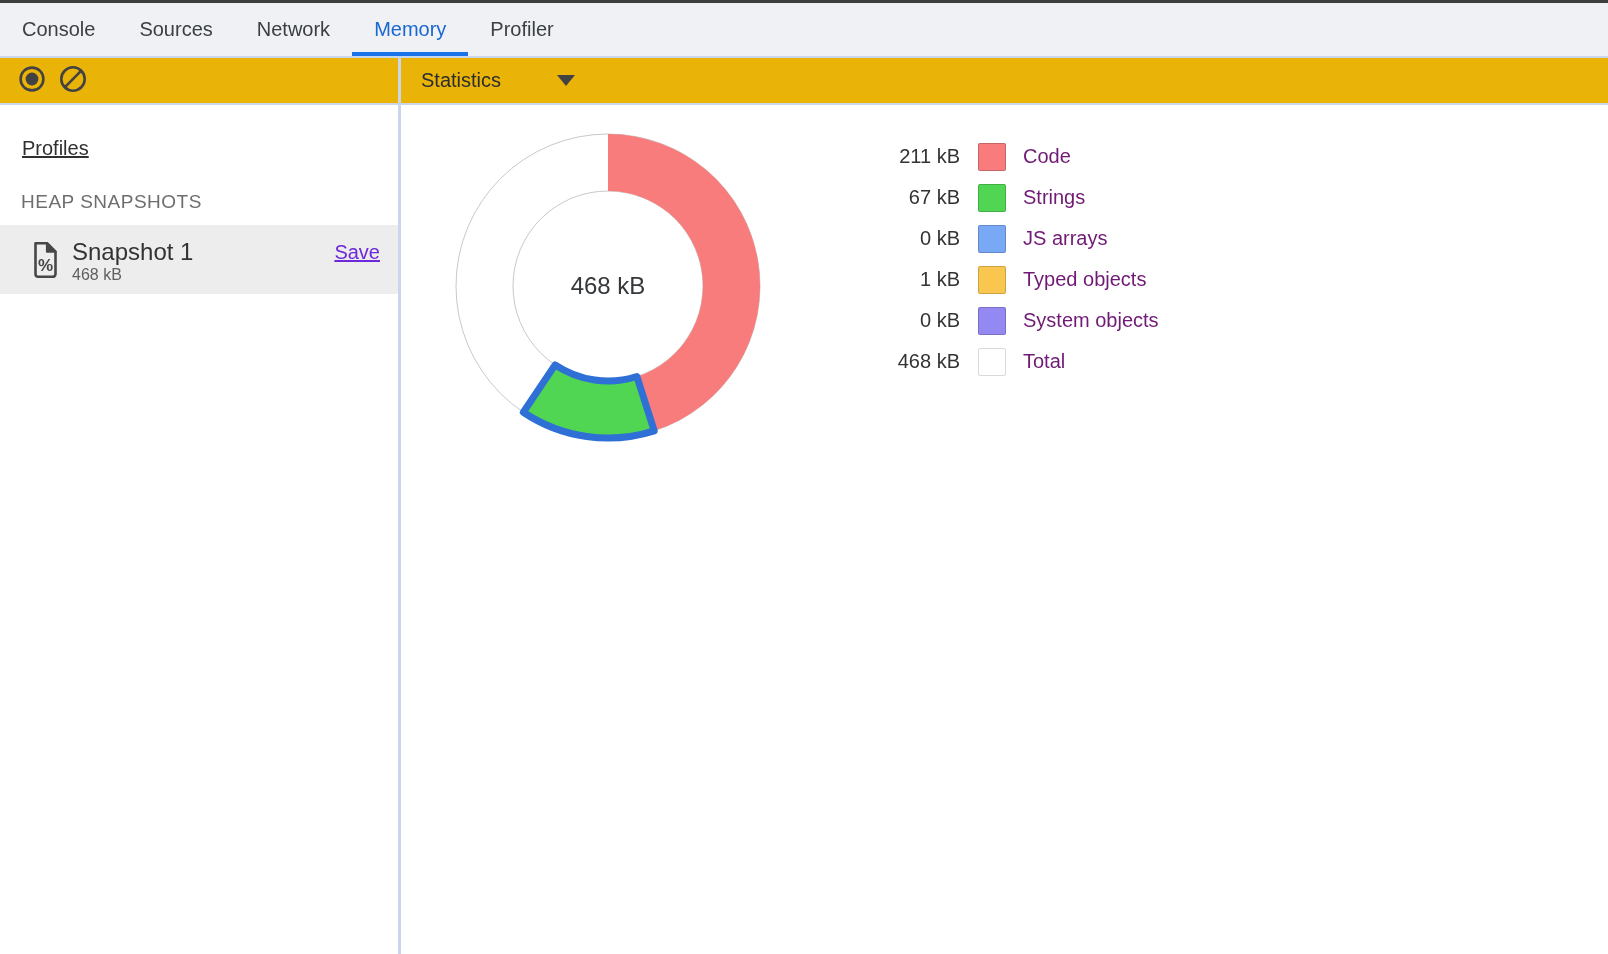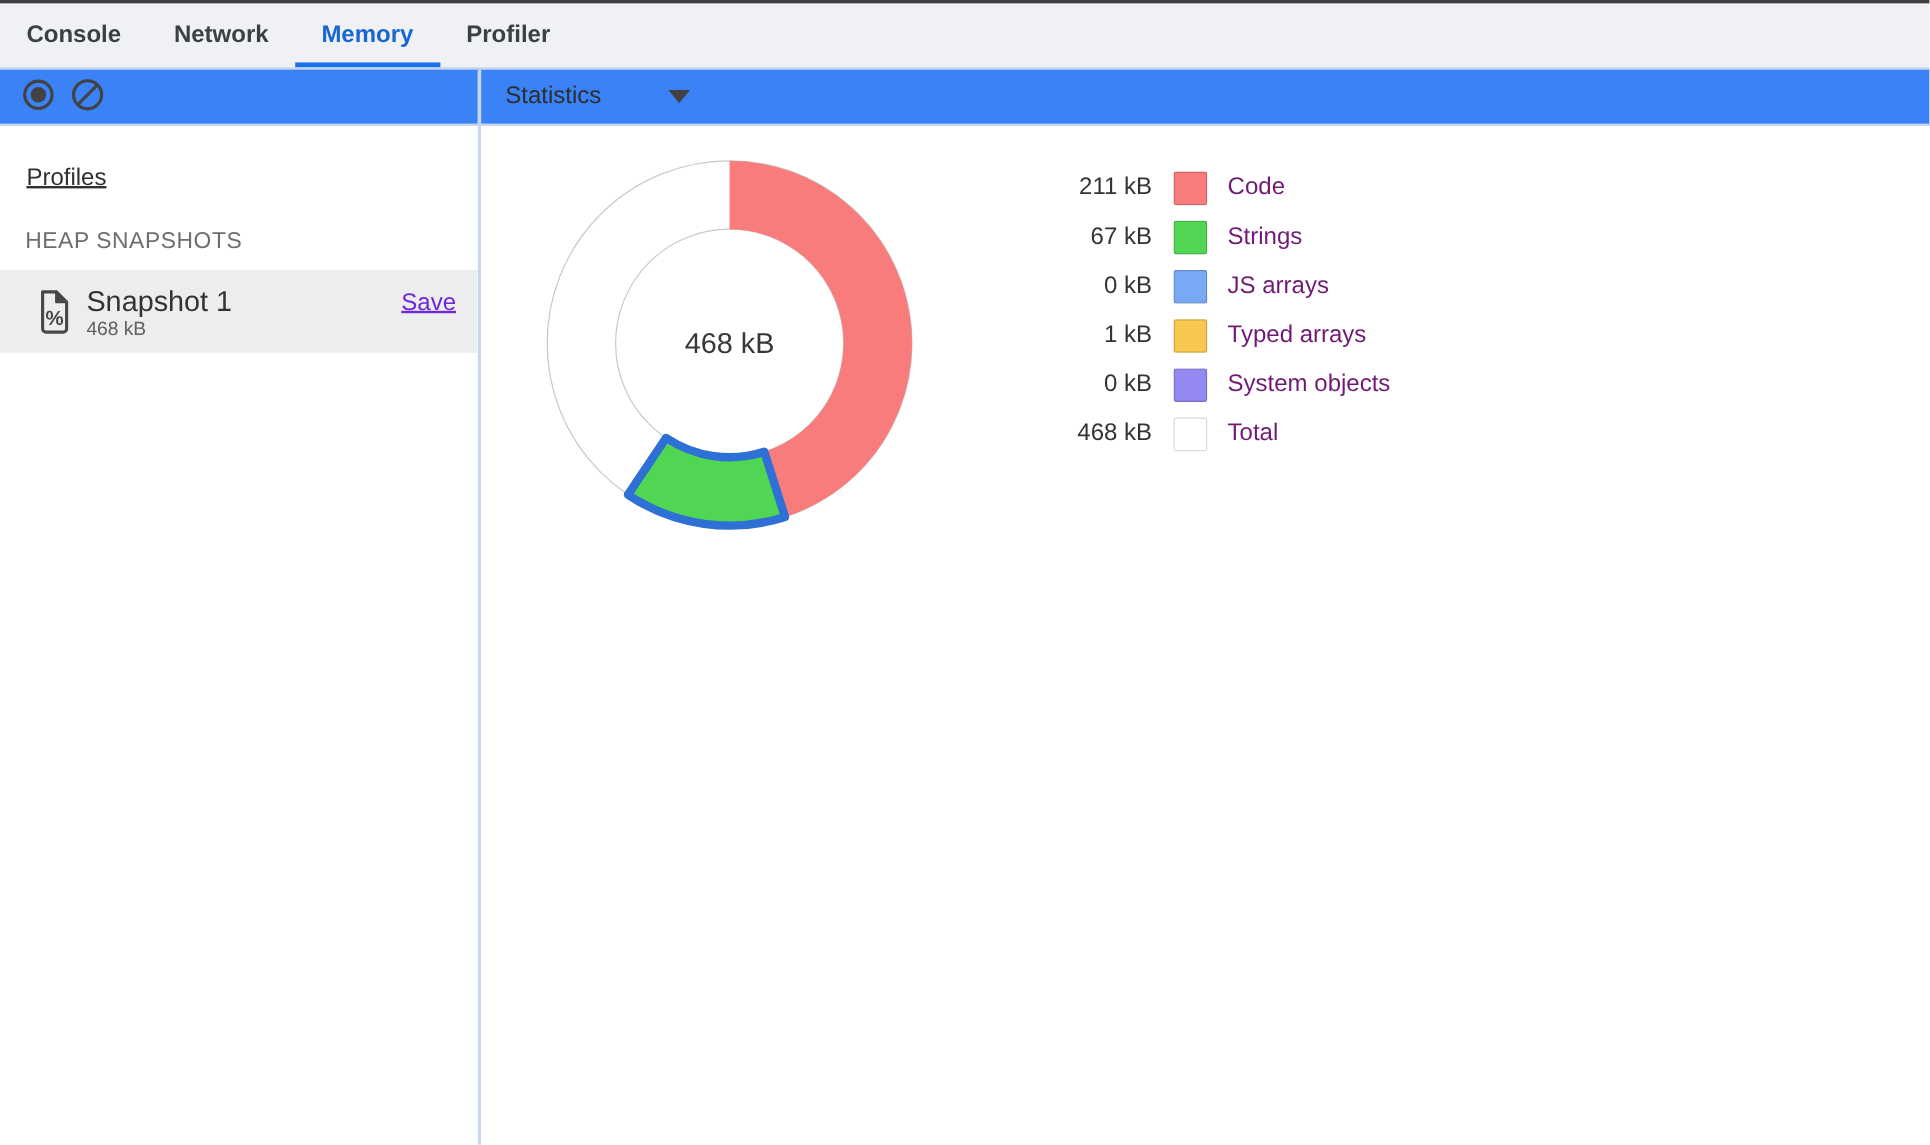--- a/index.html
+++ b/index.html
@@ -6,25 +6,25 @@
   body{width:1608px;height:954px;position:relative;overflow:hidden;
        font-family:"Liberation Sans","DejaVu Sans",sans-serif;color:#333;}
 
   
   .window-edge{position:absolute;left:0;top:0;width:1608px;height:3px;background:#3e3e3e;}
 
   
   .tabbar{position:absolute;left:0;top:3px;width:1608px;height:53px;background:#eff1f4;
           border-bottom:2px solid #c9d6ec;display:flex;align-items:stretch;box-sizing:content-box;}
   .tab{display:flex;align-items:center;padding:0 22px;font-size:20px;color:#3c4043;
-       border-top:4px solid transparent;border-bottom:4px solid transparent;cursor:default;font-weight:bold;}
+       border-top:4px solid transparent;border-bottom:4px solid transparent;cursor:default;}
   .tab.active{color:#1967d2;border-bottom-color:#1a73e8;}
 
   
-  .toolbar{position:absolute;left:0;top:58px;width:1608px;height:45px;background:#3b82f6;
+  .toolbar{position:absolute;left:0;top:58px;width:1608px;height:45px;background:#eab308;
            border-bottom:2px solid #c9d6ec;}
   .toolbar-left{position:absolute;left:0;top:0;width:398px;height:45px;display:flex;
                 align-items:center;gap:9px;padding-left:16px;box-sizing:border-box;}
   .icon-btn{width:32px;height:32px;display:flex;align-items:center;justify-content:center;background:none;border:none;padding:0;}
   .stats-control{position:absolute;left:401px;top:0;height:45px;display:flex;align-items:center;
                  padding-left:20px;gap:56px;}
   .stats-label{font-size:20px;color:#2b2e31;}
   .dd-triangle{width:0;height:0;border-left:9px solid transparent;border-right:9px solid transparent;
                border-top:11px solid #424242;}
 
@@ -55,20 +55,21 @@
   .legend-row.bold .lg-size,.legend-row.bold .lg-label{font-weight:400;}
   .lg-label{margin-left:17px;font-size:20px;color:#701a75;white-space:nowrap;}
 </style>
 </head>
 <body>
 
 <div class="window-edge"></div>
 
 <div class="tabbar">
   <div class="tab">Console</div>
+  <div class="tab">Sources</div>
   <div class="tab">Network</div>
   <div class="tab active">Memory</div>
   <div class="tab">Profiler</div>
 </div>
 
 <div class="toolbar">
   <div class="toolbar-left">
     <button class="icon-btn">
       <span>
         <svg width="30" height="30" viewBox="0 0 30 30">
@@ -138,21 +139,21 @@
       <span class="lg-label">Strings</span>
     </div>
       <div class="legend-row">
       <span class="lg-size">0 kB</span>
       <span class="lg-swatch" style="background: rgb(121, 169, 245);"></span>
       <span class="lg-label">JS arrays</span>
     </div>
       <div class="legend-row">
       <span class="lg-size">1 kB</span>
       <span class="lg-swatch" style="background: rgb(249, 198, 79);"></span>
-      <span class="lg-label">Typed arrays</span>
+      <span class="lg-label">Typed objects</span>
     </div>
       <div class="legend-row">
       <span class="lg-size">0 kB</span>
       <span class="lg-swatch" style="background: rgb(148, 137, 242);"></span>
       <span class="lg-label">System objects</span>
     </div>
       <div class="legend-row">
       <span class="lg-size">468 kB</span>
       <span class="lg-swatch" style="background: rgb(255, 255, 255); border-color: rgb(217, 217, 217);"></span>
       <span class="lg-label">Total</span>

